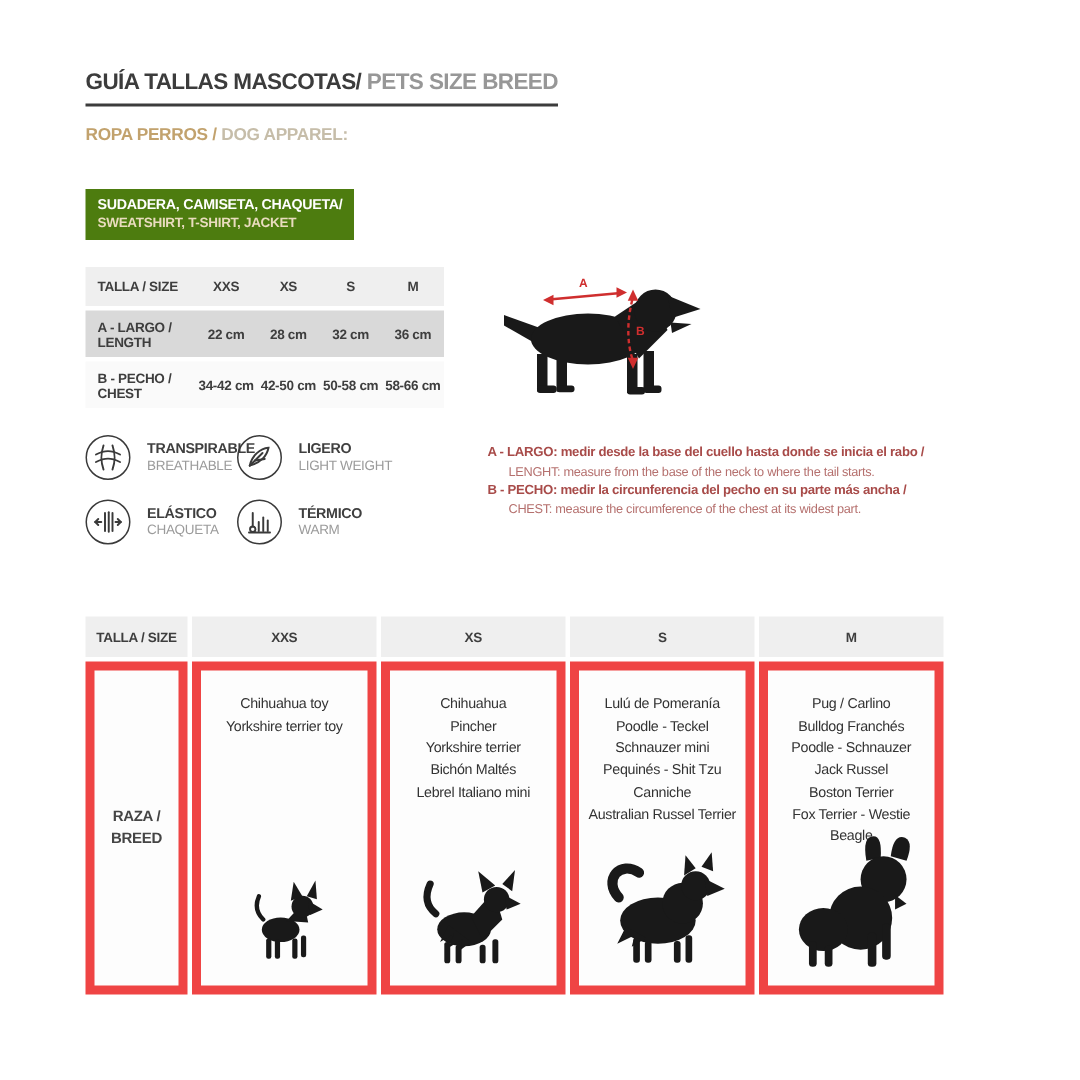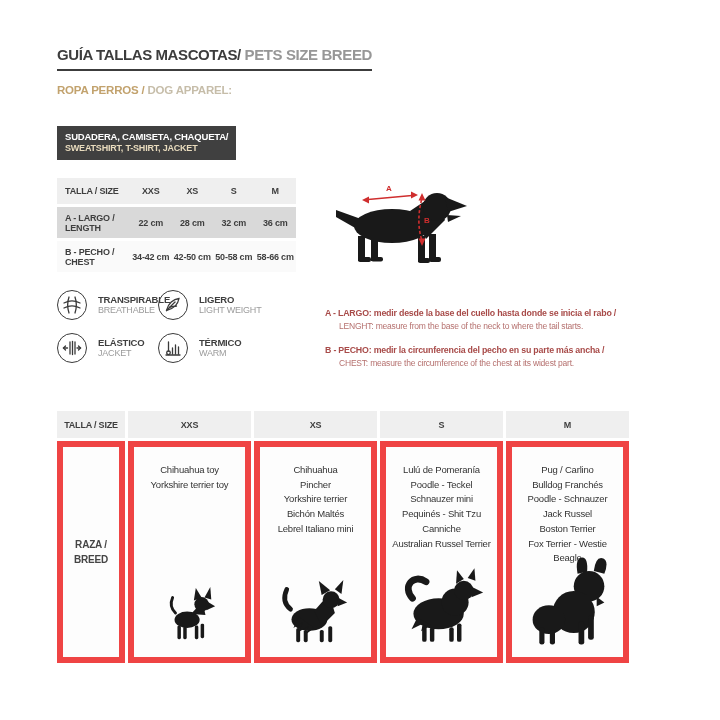--- a/index.html
+++ b/index.html
@@ -10,21 +10,21 @@
   
   .title-wrap { position:absolute; left:57px; top:46px; }
   .title { display:inline-block; font-size:15px; font-weight:700; letter-spacing:-0.4px;
     padding-bottom:6px; border-bottom:2px solid #3c3c3c; white-space:nowrap; }
   .title .es { color:#3c3c3c; }
   .title .en { color:#979797; }
   .subtitle { position:absolute; left:57px; top:84px; font-size:11.5px; font-weight:700; white-space:nowrap; }
   .subtitle .es { color:#c2a26d; }
   .subtitle .en { color:#c6bda9;margin-top:28px; }
 
-  .cat-box { position:absolute; left:57px; top:126px; background:#404040; padding:5px 8px 6px; width:fit-content; }
+  .cat-box { position:absolute; left:57px; top:126px; background:#4d7c0f; padding:5px 8px 6px; width:fit-content; }
   .cat-box .l1 { color:#ffffff; font-size:9.5px; font-weight:700; line-height:1.25; }
   .cat-box .l2 { color:#e9dcbe; font-size:9px;  font-weight:700; line-height:1.25; }
 
   
   .size-table { position:absolute; left:57px; top:178px; width:239px; display:flex; flex-direction:column; gap:3px; }
   .st-row { display:grid; grid-template-columns:73px 41.5px 41.5px 41.5px 41.5px; align-items:center; }
   .st-head { background:#efefef; height:26px; }
   .st-a { background:#d9d9d9; height:31px; }
   .st-b { background:#fafafa; height:31px; }
   .st-row span { font-size:9px; font-weight:700; text-align:center; color:#3e3e3e; }
@@ -37,21 +37,21 @@
   .features { position:absolute; left:57px; top:290px; display:grid;
     grid-template-columns:101px 150px; row-gap:13px; }
   .feature { display:flex; align-items:center; gap:11px; }
   .ficon { width:30px; height:30px; border:1.6px solid #3a3a3a; border-radius:50%;
     display:flex; align-items:center; justify-content:center; flex:0 0 auto; }
   .flabels .es { font-size:9.5px; font-weight:700; color:#3f3f3f; line-height:1.2; }
   .flabels .en { font-size:9px; color:#9b9b9b; line-height:1.2; }
 
   
   .notes { position:absolute; left:325px; top:295px; width:330px; color:#a84b49; }
-  .notes .es { font-size:8.8px; font-weight:700; line-height:1.45;margin-top:12px; }
+  .notes .es { font-size:8.8px; font-weight:700; line-height:1.45; }
   .notes .en { font-size:8.5px; font-weight:400; line-height:1.45; margin-left:14px; color:#b5706e; }
 
   
   .breed-table { position:absolute; left:57px; top:411px; width:572px; }
   .bt-grid { display:grid; grid-template-columns:68px 123px 123px 123px 123px; column-gap:3px; }
   .bt-head { margin-bottom:3px; }
   .bt-head .cell { background:#efefef; height:27px; display:flex; align-items:center; justify-content:center;
     font-size:9px; font-weight:700; color:#3e3e3e; }
   .bt-body .cell { background:#fdfdfd; border:6px solid #ef4444; height:222px; position:relative; }
   .raza-cell { display:flex; align-items:center; justify-content:center; text-align:center;
@@ -172,21 +172,21 @@
             <path class="ic" d="M10.5,3.5 L10.5,16.5"></path>
             <path class="ic" d="M13,4 L13,16"></path>
             <path class="ic" d="M1.5,10 L5.5,10"></path>
             <path class="ic" d="M18.5,10 L15,10"></path>
             <path class="ic" d="M3.5,8 L1.5,10 L3.5,12"></path>
             <path class="ic" d="M16.5,8 L18.5,10 L16.5,12"></path>
           </svg>
       </span>
       <span class="flabels">
         <div class="es">ELÁSTICO</div>
-        <div class="en">JACKET</div>
+        <div class="en">CHAQUETA</div>
       </span>
     </div>
     <div class="feature">
       <span class="ficon">
         <svg width="20" height="20" viewBox="0 0 20 20">
             <path class="ic" d="M5.5,4 L5.5,13"></path>
             <circle class="ic" cx="5.5" cy="14.8" r="1.8"></circle>
             <path class="ic" d="M9.5,16 L9.5,10"></path>
             <path class="ic" d="M12.5,16 L12.5,7"></path>
             <path class="ic" d="M15.5,16 L15.5,9"></path>

